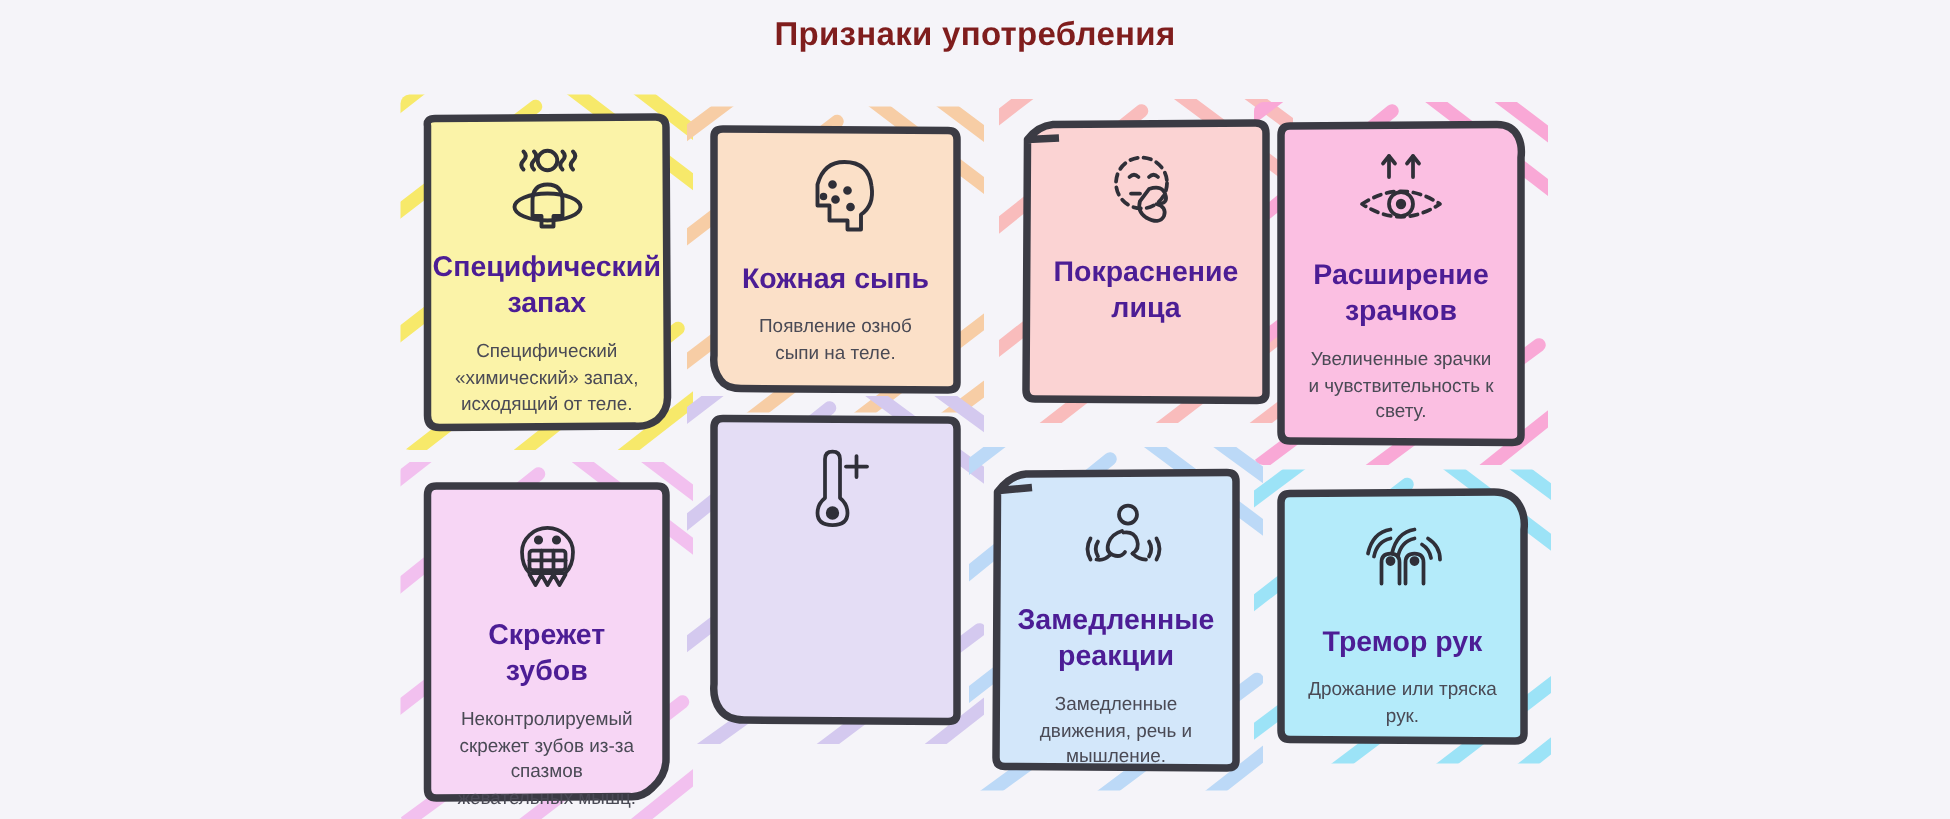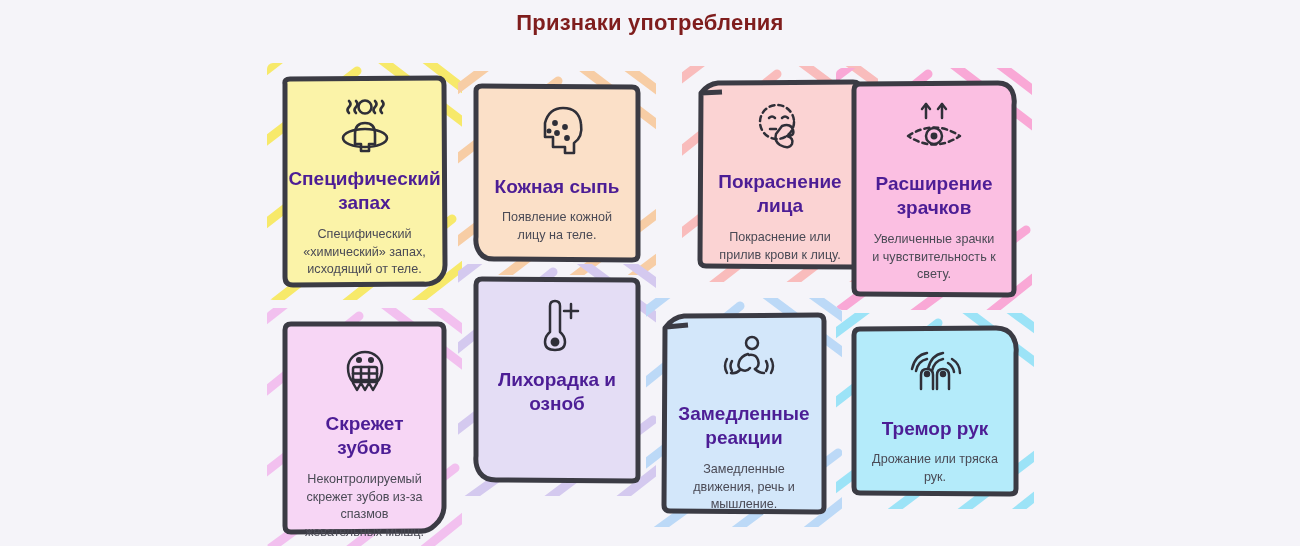--- a/index.html
+++ b/index.html
@@ -99,21 +99,21 @@
     font-size: 12.6px;
     color: #4a4a55;
     line-height: 1.42;
     margin-top: 10px;
     padding: 0 6px;
   }
 
   
   #card-0 { left: 281px; top: 75px;  width: 167px; height: 213px; }
   #card-1 { left: 472px; top: 83px;  width: 170px; height: 180px; justify-content: flex-end; }
-  #card-2 { left: 696px; top: 78px;  width: 168px; height: 192px; justify-content: flex-end; }
+  #card-2 { left: 680px; top: 78px;  width: 168px; height: 192px; justify-content: flex-end; }
   #card-3 { left: 850px; top: 80px;  width: 168px; height: 218px; }
   #card-4 { left: 281px; top: 320px; width: 167px; height: 217px; }
   #card-5 { left: 472px; top: 276px; width: 170px; height: 208px; }
   #card-6 { left: 660px; top: 310px; width: 168px; height: 205px; }
   #card-7 { left: 850px; top: 325px; width: 170px; height: 172px; }
 </style>
 </head>
 <body>
 
 <div id="page-title">Признаки употребления</div>
@@ -184,21 +184,21 @@
         <g fill="none" stroke="#2f2f38" stroke-width="2.6" stroke-linecap="round" stroke-linejoin="round">
           <path d="M24 22 q4-15 18-15 q16 0 18 16 q2 13 -7 19 l0 10 -9 0 0-6 -12 0 0-10 -8 0 Z"></path>
           <circle cx="34" cy="22" r="1.6" fill="#2f2f38"></circle>
             <circle cx="44" cy="26" r="1.6" fill="#2f2f38"></circle>
           <circle cx="36" cy="32" r="1.6" fill="#2f2f38"></circle>
             <circle cx="46" cy="37" r="1.6" fill="#2f2f38"></circle>
           <circle cx="28" cy="30" r="1.2" fill="#2f2f38"></circle>
         </g>
       </svg>
       <div class="card-title">Кожная сыпь</div>
-      <div class="card-desc">Появление кожной лицу на теле.</div>
+      <div class="card-desc">Появление озноб сыпи на теле.</div>
     </div>
   </div>
 
   <div class="card" id="card-2">
     <svg class="hatch" viewBox="0 0 196 216" preserveAspectRatio="none">
       <defs>
           <clipPath id="clip2">
             <rect x="0" y="0" width="196" height="216" rx="6"></rect>
           </clipPath>
         </defs>
@@ -220,21 +220,20 @@
       <svg class="card-icon" viewBox="0 0 72 62">
         <g fill="none" stroke="#2f2f38" stroke-width="2.5" stroke-linecap="round" stroke-linejoin="round">
           <circle cx="33" cy="26" r="17" stroke-dasharray="5 4"></circle>
           <path d="M25 22 q3-3 6 0"></path>
             <path d="M38 22 q3-3 6 0"></path>
           <path d="M26 33 l6 0"></path>
           <path d="M38 30 q9-3 11 4 q2 6 -6 6 q7 2 5 8 q-3 6 -12 1 q-6-4 -4-11 Z"></path>
         </g>
       </svg>
       <div class="card-title">Покраснение лица</div>
-      <div class="card-desc">Покраснение или прилив крови к лицу.</div>
     </div>
   </div>
 
   <div class="card" id="card-4">
     <svg class="hatch" viewBox="0 0 195 241" preserveAspectRatio="none">
       <defs>
           <clipPath id="clip4">
             <rect x="0" y="0" width="195" height="241" rx="6"></rect>
           </clipPath>
         </defs>
@@ -331,21 +330,20 @@
     </svg>
     <div class="content">
       <svg class="card-icon" viewBox="0 0 72 62">
         <g fill="none" stroke="#2f2f38" stroke-width="2.5" stroke-linecap="round" stroke-linejoin="round">
           <path d="M29 12 q0-5 5-5 q5 0 5 5 l0 26 q5 4 5 10 q0 8 -10 8 q-10 0 -10-8 q0-6 5-10 Z"></path>
           <circle cx="34" cy="48" r="3.2" fill="#2f2f38"></circle>
           <path d="M50 10 l0 14"></path>
             <path d="M43 17 l14 0"></path>
         </g>
       </svg>
-      <div class="card-title">Лихорадка и озноб</div>
     </div>
   </div>
 
   <div class="card" id="card-6">
     <svg class="hatch" viewBox="0 0 196 229" preserveAspectRatio="none">
       <defs>
           <clipPath id="clip6">
             <rect x="0" y="0" width="196" height="229" rx="6"></rect>
           </clipPath>
         </defs>

